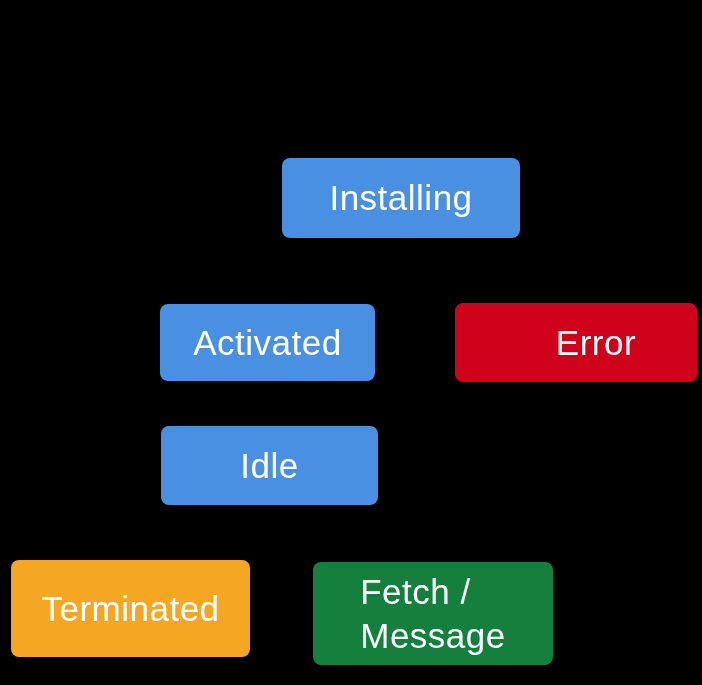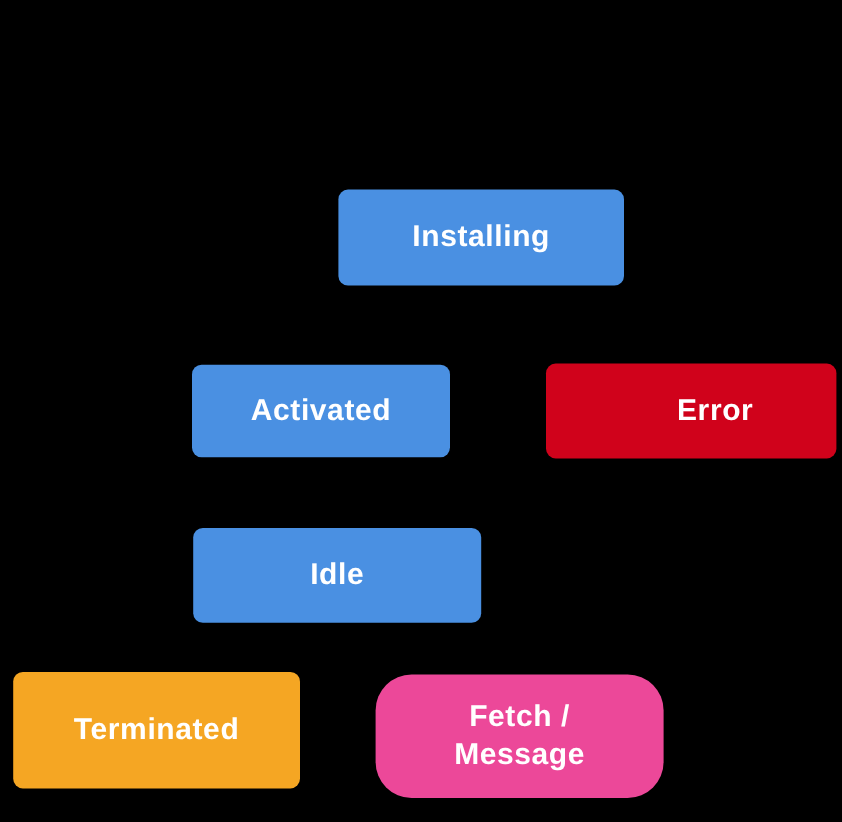--- a/index.html
+++ b/index.html
@@ -19,31 +19,31 @@
   }
   .node {
     position: absolute;
     border-radius: 8px;
     display: flex;
     align-items: center;
     justify-content: center;
     box-sizing: border-box;
   }
   .node-label {
-    font-size: 25px;
-    font-weight: 700;
+    font-size: 35px;
+    font-weight: 400;
     line-height: 1.25;
-    text-align: center;
+    text-align: left;
     white-space: pre-line;
     letter-spacing: 0.5px;
   }
   .node-installing   { left: 282px; top: 158px; width: 238px; height: 80px;  }
   .node-activated    { left: 160px; top: 304px; width: 215px; height: 77px;  }
   .node-error        { left: 455px; top: 303px; width: 242px; height: 79px; padding-left: 40px;  }
-  .node-idle         { left: 161px; top: 440px; width: 240px; height: 79px;  }
+  .node-idle         { left: 161px; top: 426px; width: 217px; height: 79px;  }
   .node-terminated   { left: 11px;  top: 560px; width: 239px; height: 97px;  }
   .node-fetch-message{ left: 313px; top: 562px; width: 240px; height: 103px; }
 </style>
 </head>
 <body>
 
 <div class="canvas" style="background-color: rgb(0, 0, 0);">
 
   <div class="node node-installing" style="background-color: rgb(74, 144, 226);">
     <span class="node-label" style="color: rgb(255, 255, 255);">Installing</span>
@@ -58,18 +58,18 @@
   </div>
 
   <div class="node node-idle" style="background-color: rgb(74, 144, 226);">
     <span class="node-label" style="color: rgb(255, 255, 255);">Idle</span>
   </div>
 
   <div class="node node-terminated" style="background-color: rgb(245, 166, 35);">
     <span class="node-label" style="color: rgb(255, 255, 255);">Terminated</span>
   </div>
 
-  <div class="node node-fetch-message" style="background-color: #ec4899; border-radius: 30px;">
+  <div class="node node-fetch-message" style="background-color: #15803d;">
     <span class="node-label" style="color: rgb(255, 255, 255);">Fetch /
 Message</span>
   </div>
 
 </div>
 
 </body></html>

